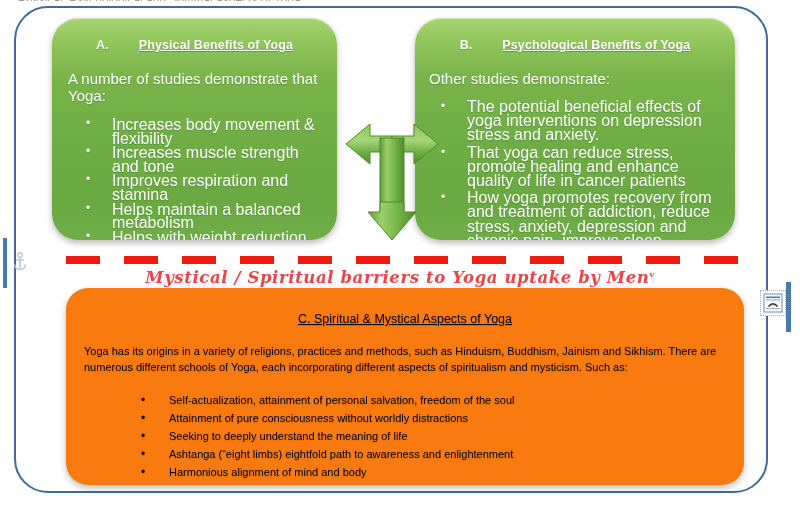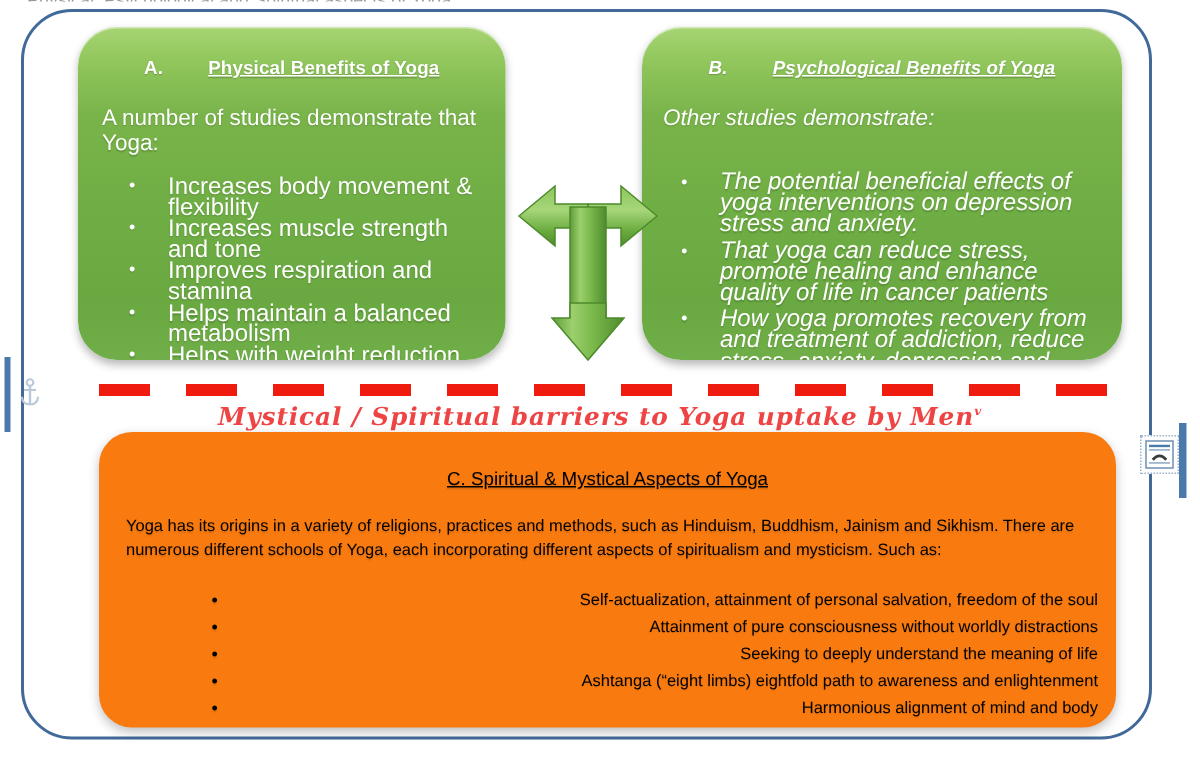--- a/index.html
+++ b/index.html
@@ -94,21 +94,21 @@
         #93c85e 9%,
         #79b44a 26%,
         #6fae45 55%,
         #6aa941 82%,
         #6fae48 100%);
     box-shadow: 0 3px 6px rgba(0,0,0,.28),
                 inset 0 1px 0 rgba(255,255,255,.45);
     overflow: hidden;
   }
   #green-box-a { left: 52px;  top: 18px; width: 285px; height: 222px; }
-  #green-box-b { left: 428px; top: 18px; width: 320px; height: 222px; font-style: italic; }
+  #green-box-b { left: 415px; top: 18px; width: 320px; height: 222px; }
 
   .gbox-title {
     text-align: center;
     font-weight: bold;
     font-size: 12.5px;
     letter-spacing: .1px;
     margin: 20px 0 0 0;
     text-shadow: 0 1px 1px rgba(0,0,0,.22);
   }
   .gbox-title .letter { margin-right: 10px; }
@@ -134,21 +134,21 @@
     text-shadow: 0 1px 1px rgba(0,0,0,.18);
     padding-left: 26px;
   }
   ul.g-list li::before {
     content: "\2022";
     position: absolute;
     left: 0;
     top: -1px;
     font-size: 12px;
   }
-  #green-box-b ul.g-list { margin-top: 28px; padding-left: 26px; }
+  #green-box-b ul.g-list { margin-top: 13px; padding-left: 26px; }
   #green-box-b ul.g-list li { margin-bottom: 3px; line-height: 14.2px; }
 
   
   #tri-arrow {
     position: absolute;
     left: 344px;
     top: 118px;
     width: 96px;
     height: 125px;
   }
@@ -213,21 +213,20 @@
     font-size: 11px;
     line-height: 16px;
     margin: 17px 22px 0 18px;
     text-shadow: 0 1px 1px rgba(0,0,0,.12);
   }
   ul#orange-list {
     list-style: none;
     margin: 16px 0 0 0;
     padding: 0 12px 0 75px;
     font-size: 11px;
-    text-align: right;
   }
   ul#orange-list li {
     position: relative;
     line-height: 18px;
     padding-left: 28px;
     text-shadow: 0 1px 1px rgba(0,0,0,.12);
   }
   ul#orange-list li::before {
     content: "\2022";
     position: absolute;

